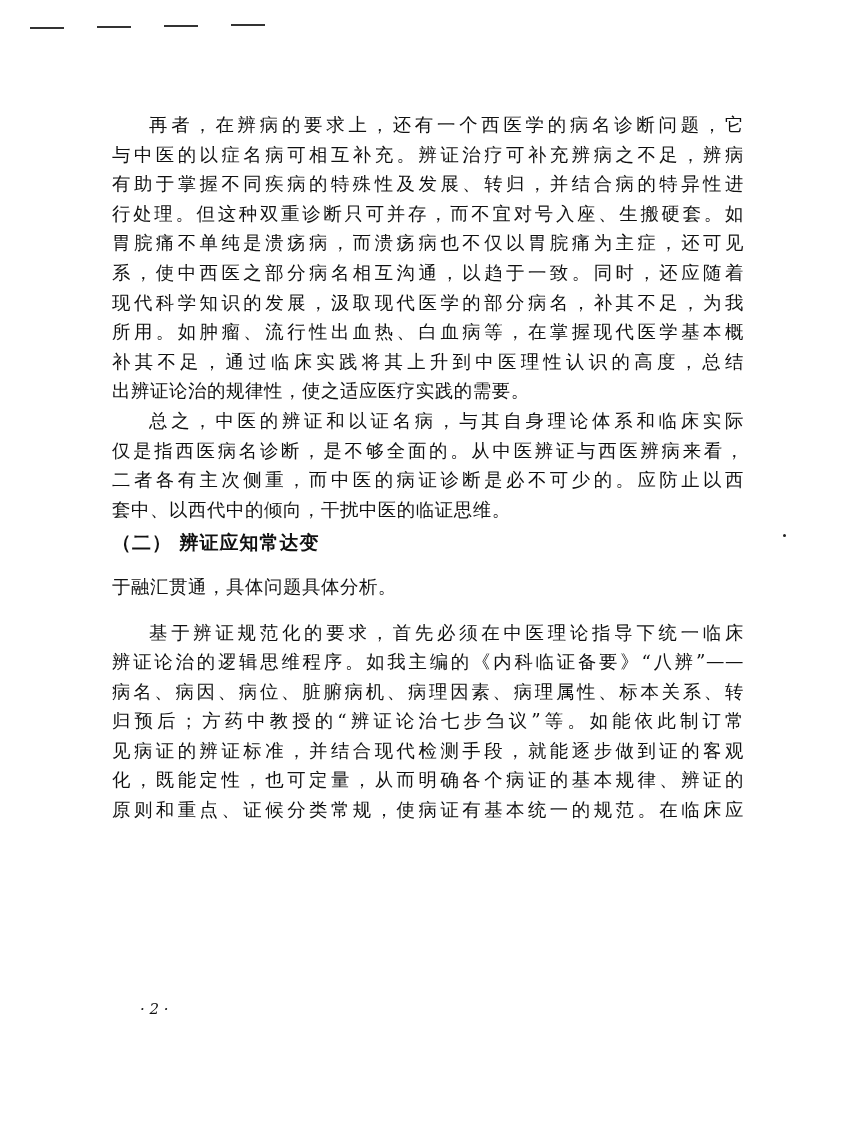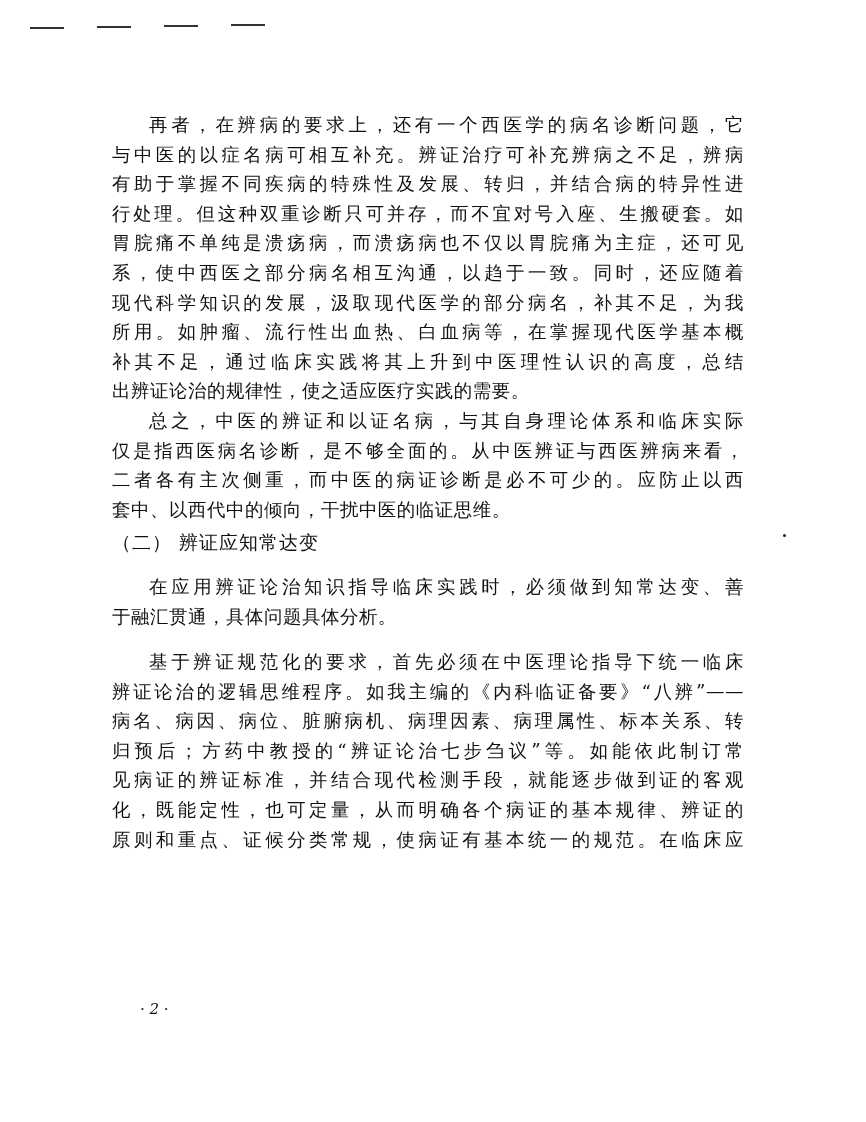--- a/index.html
+++ b/index.html
@@ -4,21 +4,21 @@
 <style>
   html, body { margin: 0; padding: 0; background: #ffffff; }
   body { width: 866px; height: 1122px; position: relative; overflow: hidden;
          font-family: "DejaVu Serif", "Liberation Serif", serif; color: #111; }
   .rule { position: absolute; height: 2px; background: #333; }
   .page { position: absolute; left: 112px; top: 110px; width: 632px; }
   .line { height: 29.6px; line-height: 29.6px; font-size: 18.4px; white-space: nowrap;
           letter-spacing: 0.6px; text-align: justify; text-align-last: justify; }
   .line.last { text-align-last: left; }
   .line.indent { padding-left: 37px; }
-  .heading { height: 29.6px; line-height: 29.6px; font-size: 19px; font-weight: normal;
+  .heading { height: 29.6px; line-height: 29.6px; font-size: 19px; font-weight: bold;
              font-family: "DejaVu Sans", "Liberation Sans", sans-serif; margin-top: 4px; margin-bottom: 14px; letter-spacing: 1px; }
   .gap-top { margin-top: 16px; }
   .pagenum { position: absolute; left: 140px; top: 1000px; font-size: 15px; font-style: italic;
              font-family: "DejaVu Serif", serif; }
   .speck { position: absolute; width: 3px; height: 3px; background: #222; border-radius: 50%; }
 </style>
 </head>
 <body>
 
 <div id="rules">
@@ -44,21 +44,20 @@
   <div>
     <div class="line indent">总之，中医的辨证和以证名病，与其自身理论体系和临床实际</div>
     <div class="line">仅是指西医病名诊断，是不够全面的。从中医辨证与西医辨病来看，</div>
     <div class="line">二者各有主次侧重，而中医的病证诊断是必不可少的。应防止以西</div>
     <div class="line last">套中、以西代中的倾向，干扰中医的临证思维。</div>
   </div>
 
   <div class="heading">（二） 辨证应知常达变</div>
 
   <div>
-    <div class="line indent">在应用辨证论治知识指导临床实践时，必须做到知常达变、善</div>
     <div class="line last">于融汇贯通，具体问题具体分析。</div>
   </div>
   <div class="gap-top">
     <div class="line indent">基于辨证规范化的要求，首先必须在中医理论指导下统一临床</div>
     <div class="line">辨证论治的逻辑思维程序。如我主编的《内科临证备要》“八辨”——</div>
     <div class="line">病名、病因、病位、脏腑病机、病理因素、病理属性、标本关系、转</div>
     <div class="line">归预后；方药中教授的“辨证论治七步刍议”等。如能依此制订常</div>
     <div class="line">见病证的辨证标准，并结合现代检测手段，就能逐步做到证的客观</div>
     <div class="line">化，既能定性，也可定量，从而明确各个病证的基本规律、辨证的</div>
     <div class="line">原则和重点、证候分类常规，使病证有基本统一的规范。在临床应</div>

